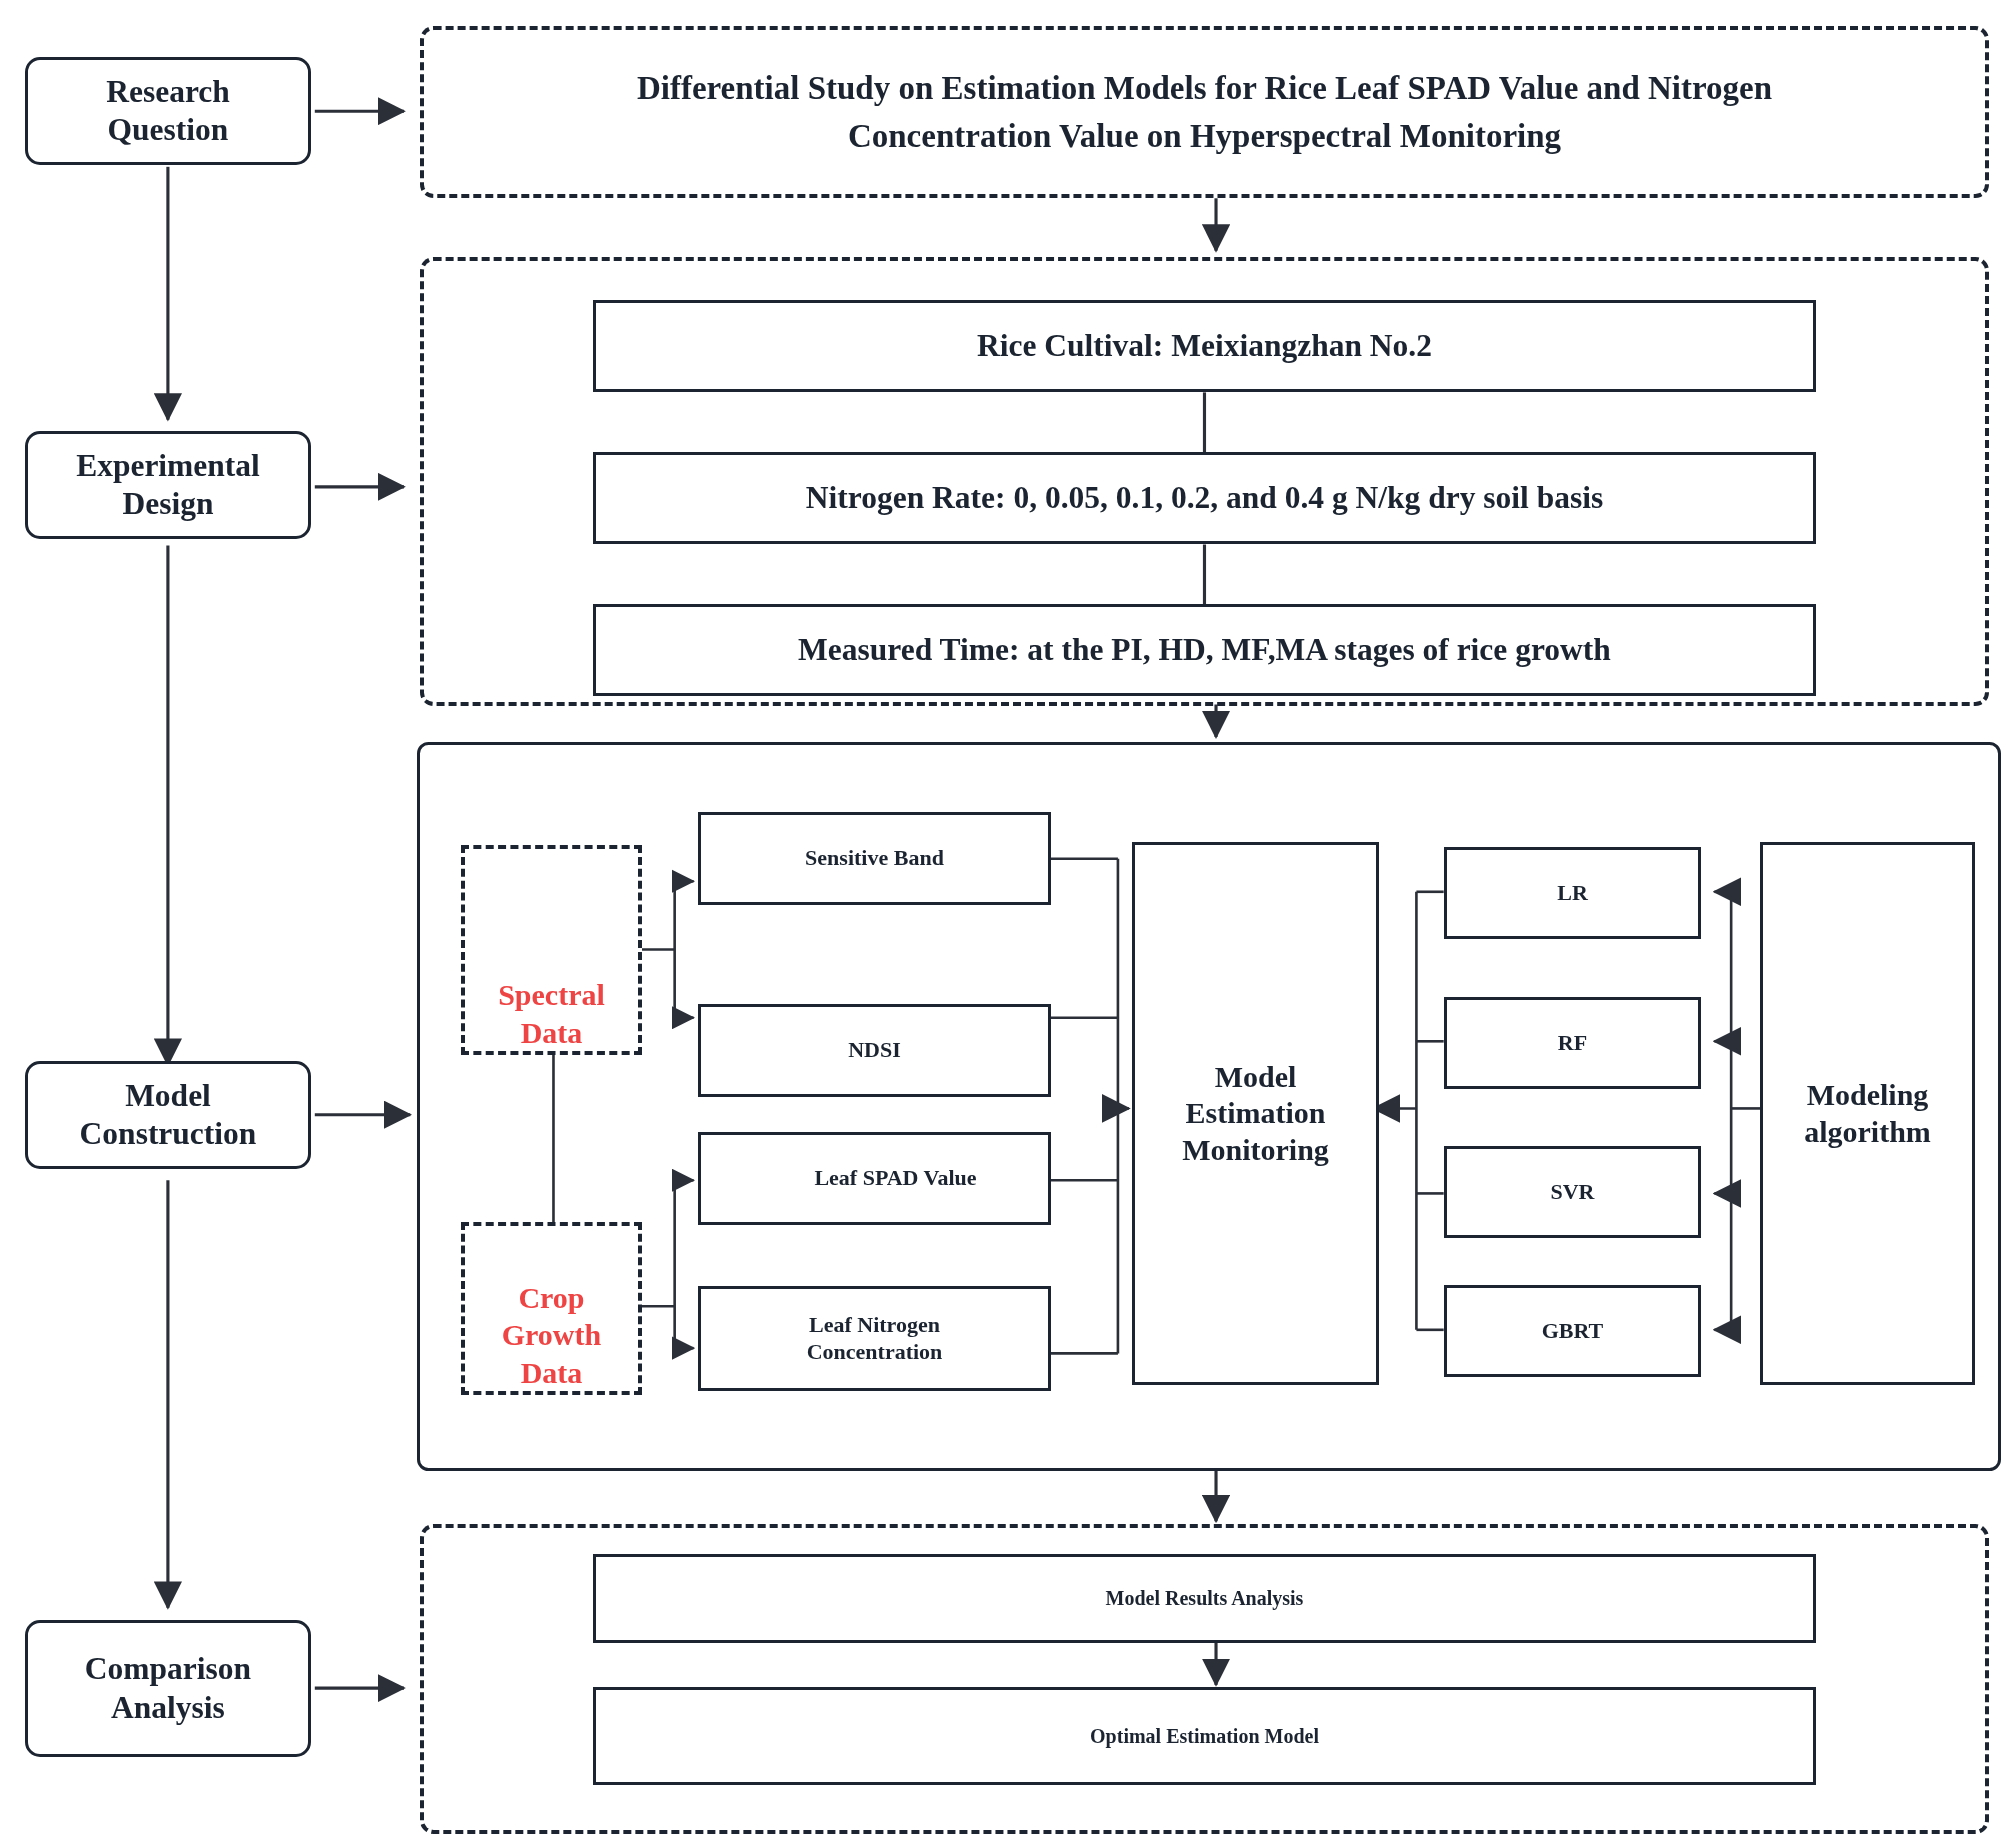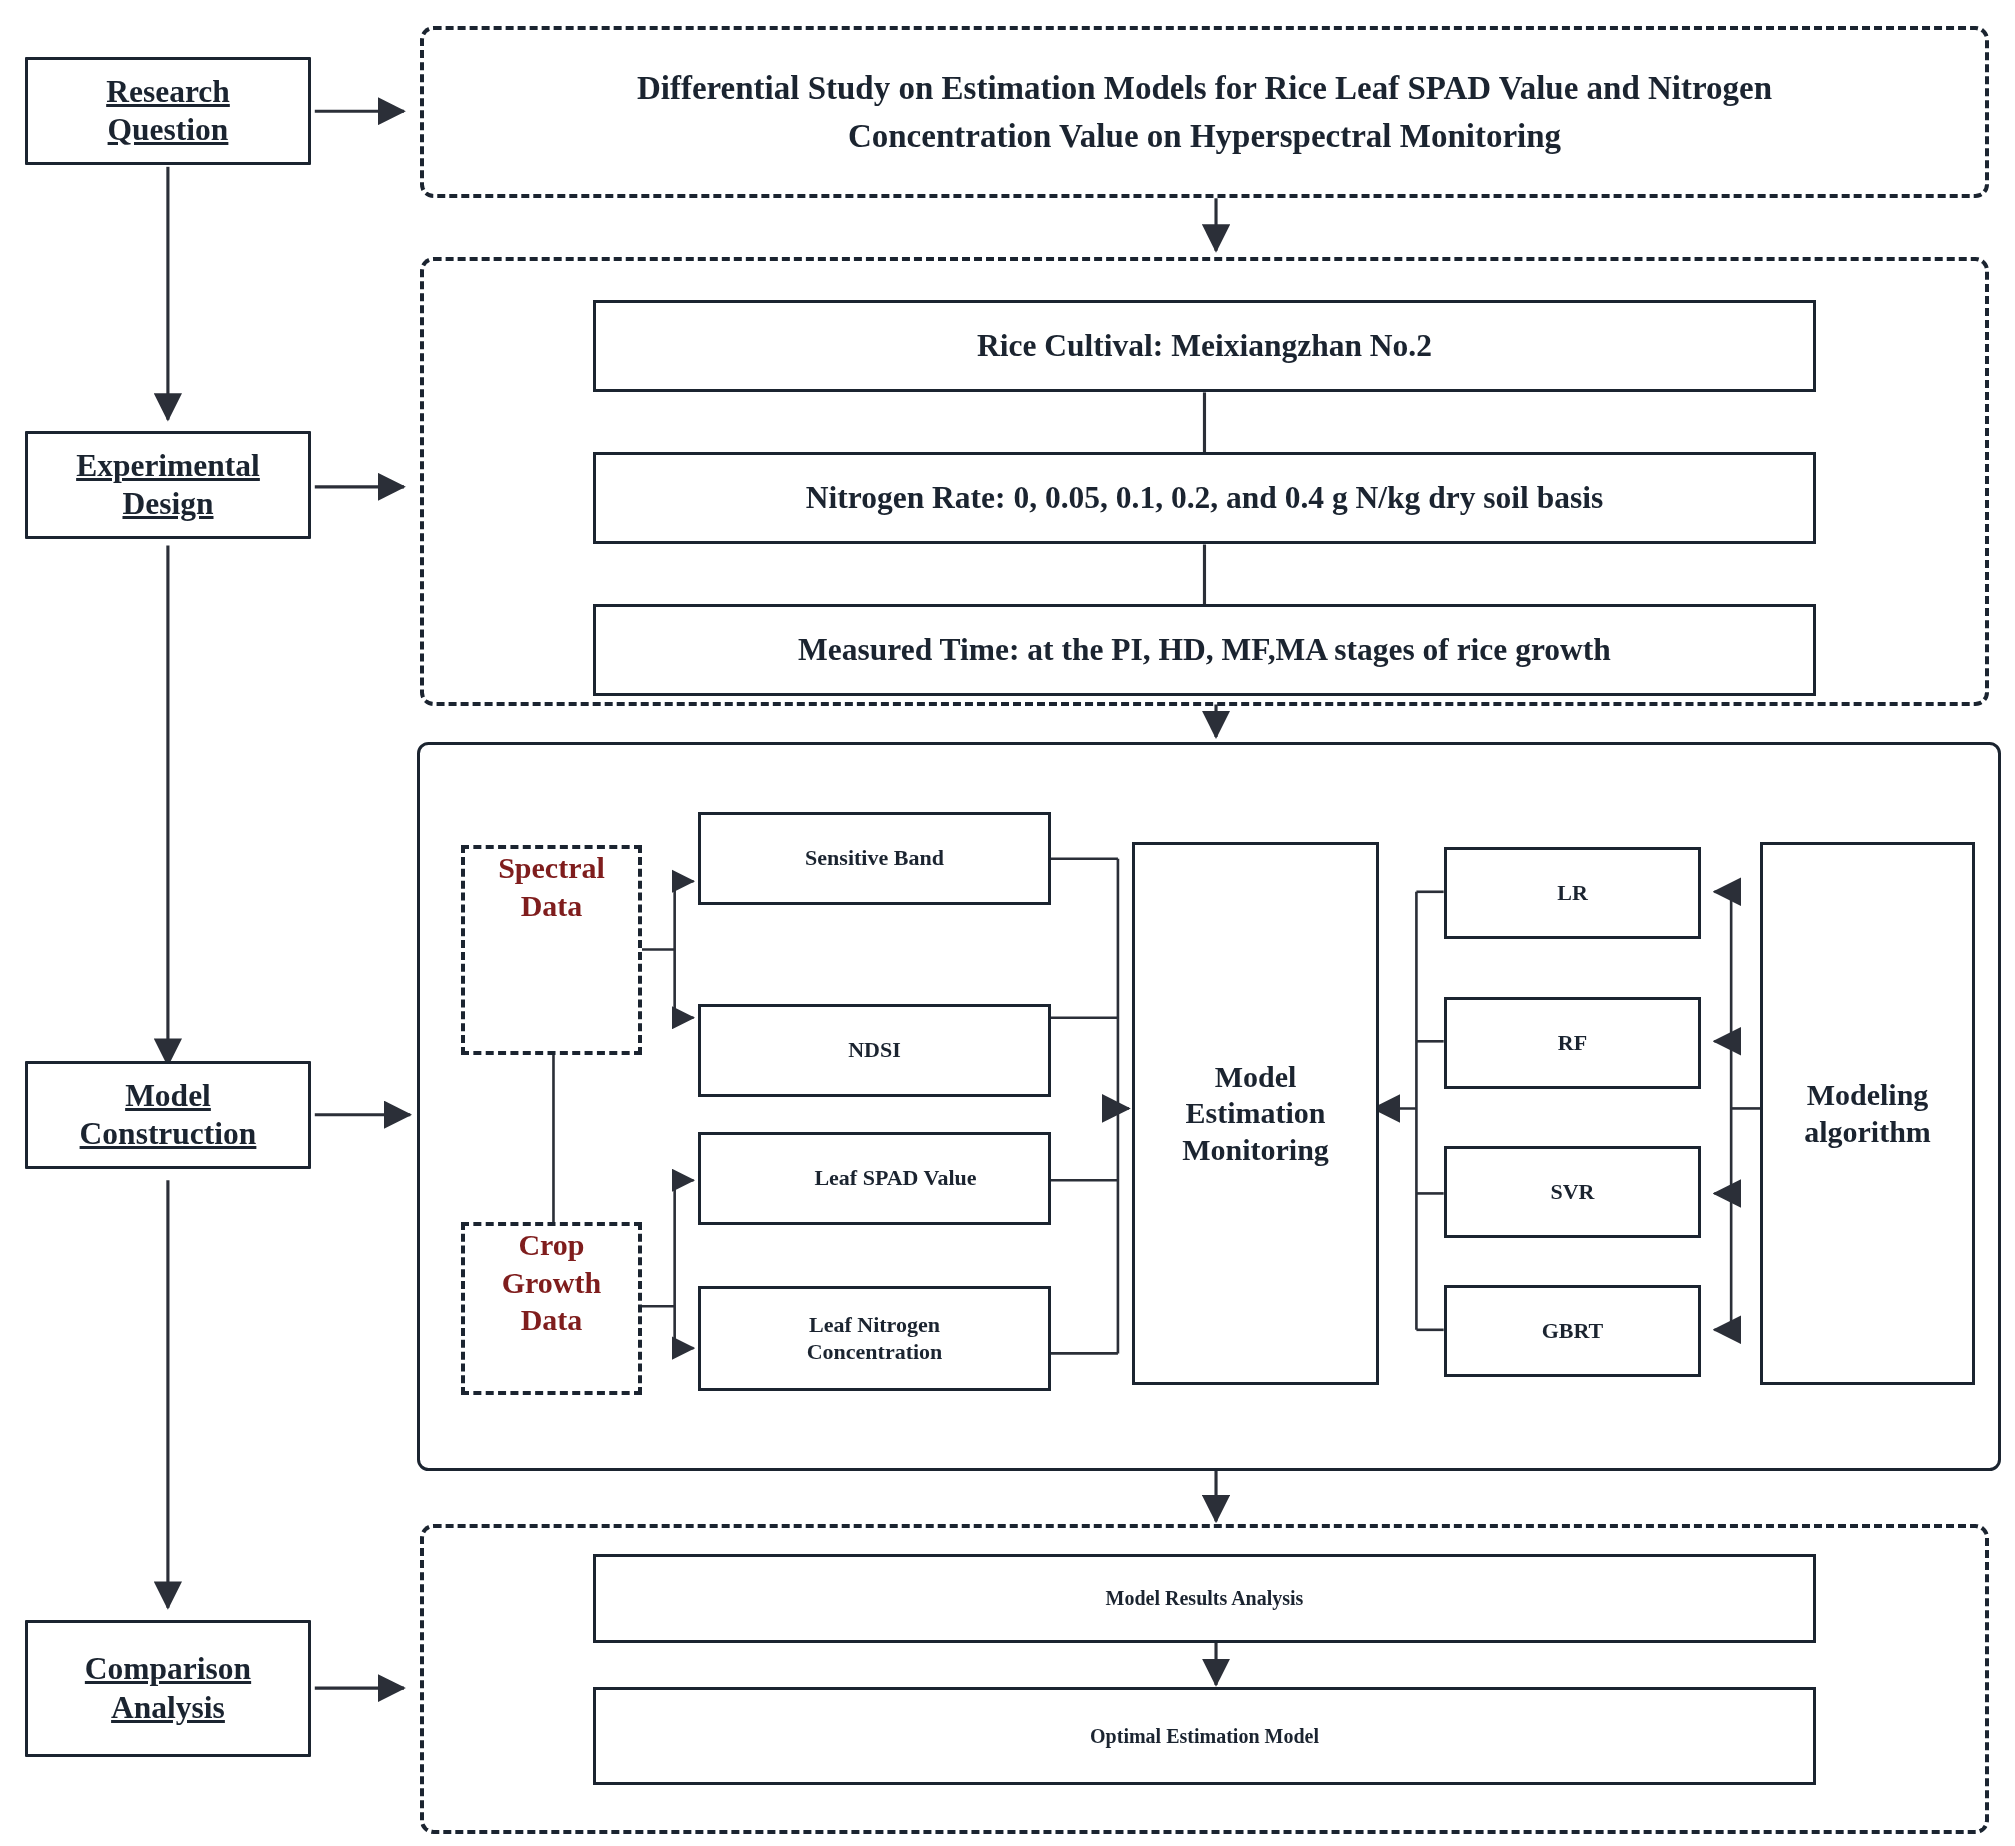--- a/index.html
+++ b/index.html
@@ -36,23 +36,22 @@
     line-height: 1.22;
     font-weight: bold;
   }
   
   .solid {
     border: 3.7px solid #1b2430;
   }
   
   .stage-node {
     border: 3.7px solid #1b2430;
-    border-radius: 1px;
+    border-radius: 15px;
     font-size: 31.5px;
-    text-decoration: underline;
   }
   
   .dashed-group {
     position: absolute;
     box-sizing: border-box;
     border: 4.2px dashed #1b2430;
     border-radius: 13.6px;
     background: transparent;
   }
   
@@ -63,25 +62,25 @@
     border-radius: 11.5px;
     background: transparent;
   }
   
   .dashed-node {
     position: absolute;
     box-sizing: border-box;
     border: 4.2px dashed #1b2430;
     background: #ffffff;
     display: flex;
-    align-items: flex-start;
+    align-items: flex-end;
     justify-content: center;
     text-align: center;
     font-weight: bold;
-    color: #7f1d1d;
+    color: #ef4444;
     line-height: 1.25;
     font-size: 30px;
   }
   .t-title { font-size: 33px; }
   .t-exp   { font-size: 31.5px; }
   .t-mid   { font-size: 22px; }
   .t-alg   { font-size: 22px; }
   .t-big   { font-size: 30px; }
   .t-bottom{ font-size: 20px; }
 </style>

